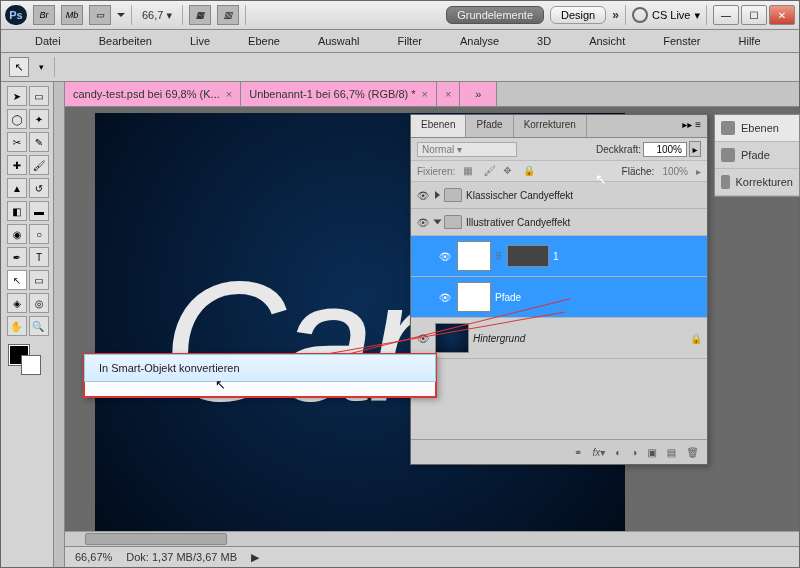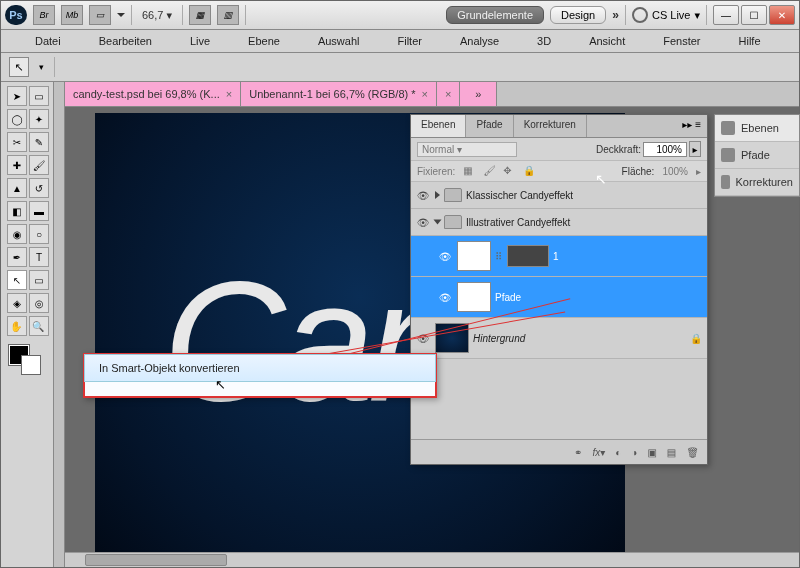--- a/index.html
+++ b/index.html
@@ -191,20 +191,25 @@
         <div class="doctab plus">»</div>
       </div>
       <div class="canvas-wrap">
         <div class="canvas">
           <div class="script">Can</div>
         </div>
       </div>
       <div class="scroll-h">
           <div class="thumb-s"></div>
         </div>
+      <div class="statusbar">
+        <span>66,67%</span>
+        <span>Dok: 1,37 MB/3,67 MB</span>
+        <span>▶</span>
+      </div>
     </div>
   </div>
 </div>
 
 <div class="layers">
   <div class="layers-tabs">
     <div class="ltab active">Ebenen</div>
     <div class="ltab">Pfade</div>
     <div class="ltab">Korrekturen</div>
     <div class="exp">▸▸ ≡</div>

